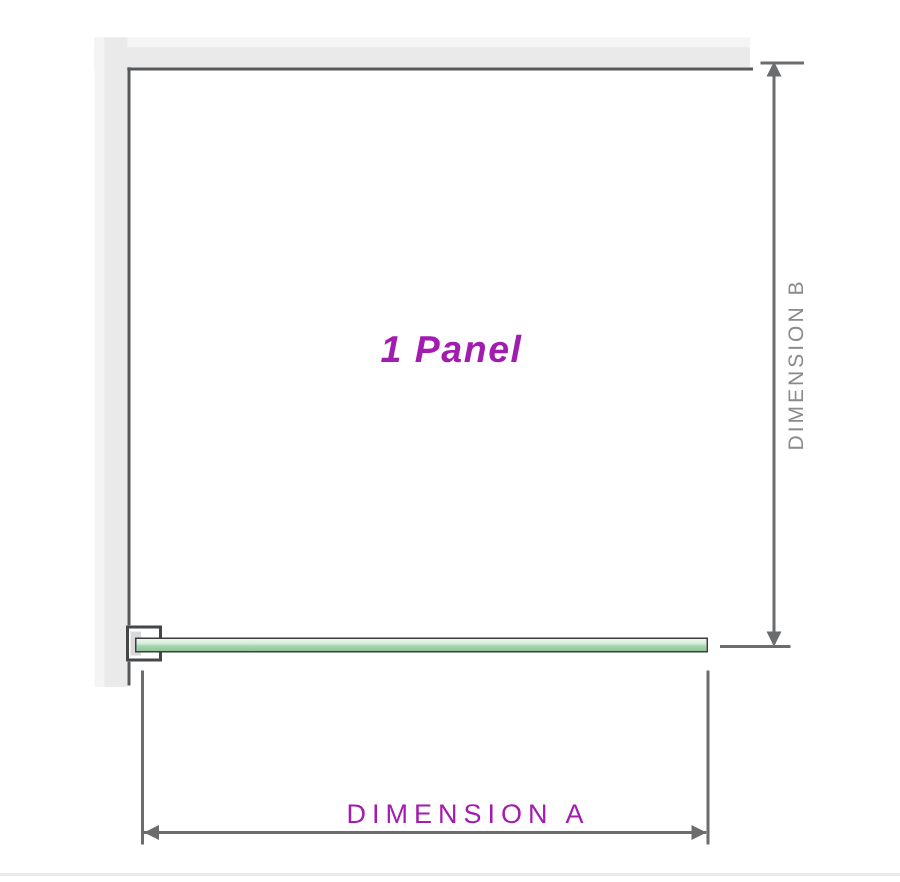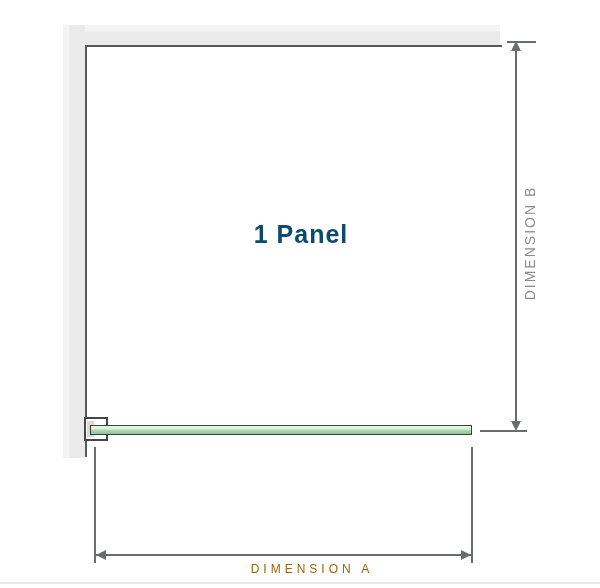--- a/index.html
+++ b/index.html
@@ -84,35 +84,35 @@
     left: 96px; top: 550px; width: 0; height: 0;
     border-top: 5px solid transparent; border-bottom: 5px solid transparent;
     border-right: 10px solid #6b6c6e;
   }
   .arrow-right {
     left: 461px; top: 550px; width: 0; height: 0;
     border-top: 5px solid transparent; border-bottom: 5px solid transparent;
     border-left: 10px solid #6b6c6e;
   }
   .dima-label {
-    left: 312px; top: 569px;
+    left: 312px; top: 543px;
     transform: translate(-50%, -50%);
     white-space: nowrap;
-    font-size: 12px; letter-spacing: 4px;
-    color: #a16207;
+    font-size: 18px; letter-spacing: 4px;
+    color: #a21caf;
   }
 
   
   .panel-label {
     left: 301px; top: 234px;
     transform: translate(-50%, -50%);
     white-space: nowrap;
-    font-size: 25px; font-weight: bold; 
+    font-size: 25px; font-weight: bold; font-style: italic;
     letter-spacing: 1px;
-    color: #0c4a6e;
+    color: #a21caf;
   }
 
   
   .bottom-line { left: 0; top: 582px; width: 600px; height: 2px; background: #e9eaec; }
 </style>
 </head>
 <body>
 
 <div id="canvas">
 

